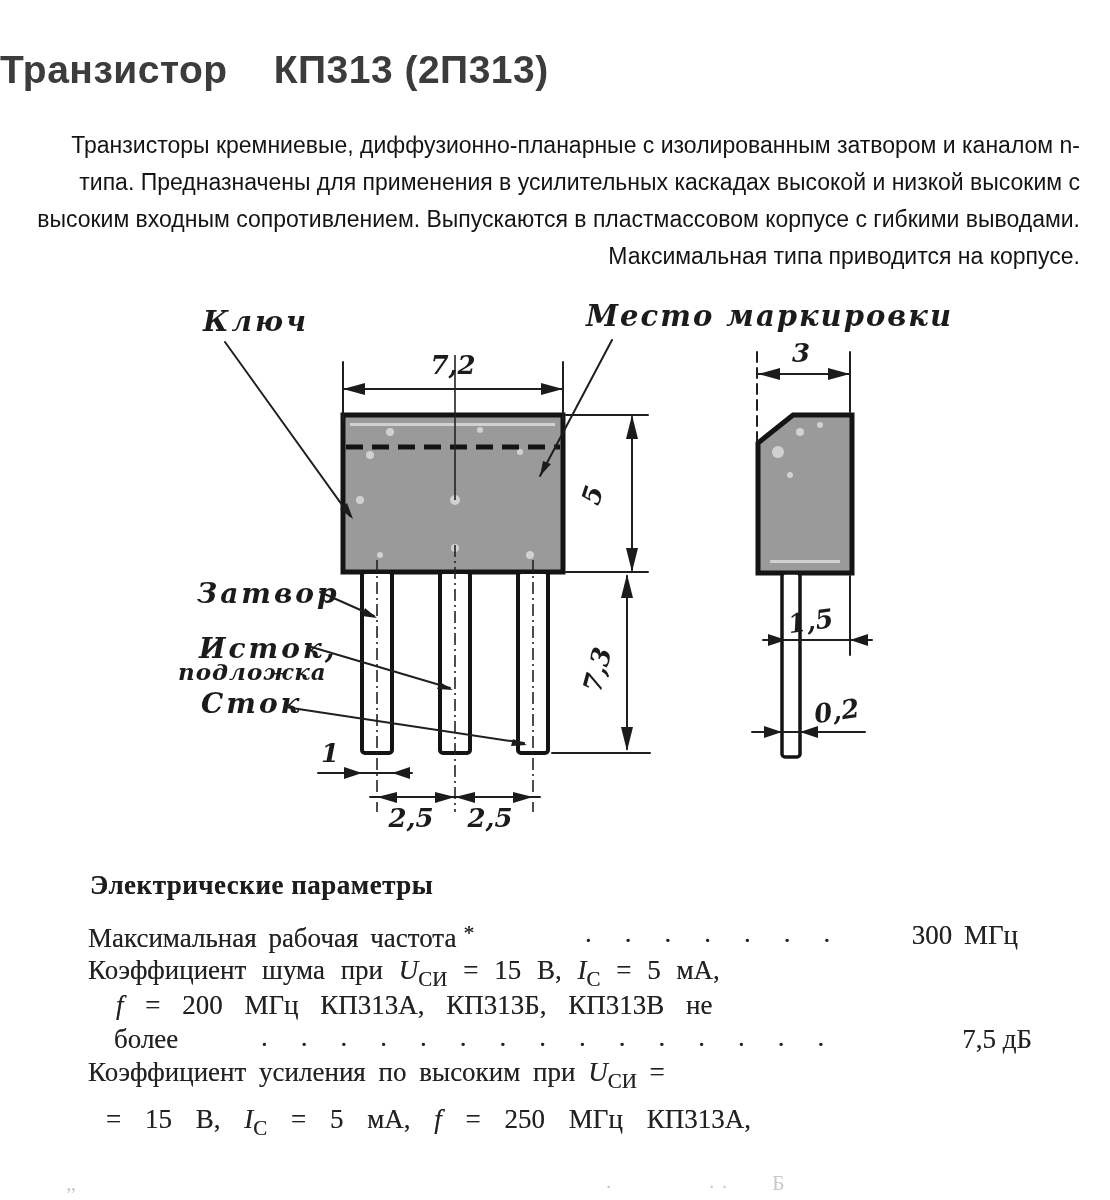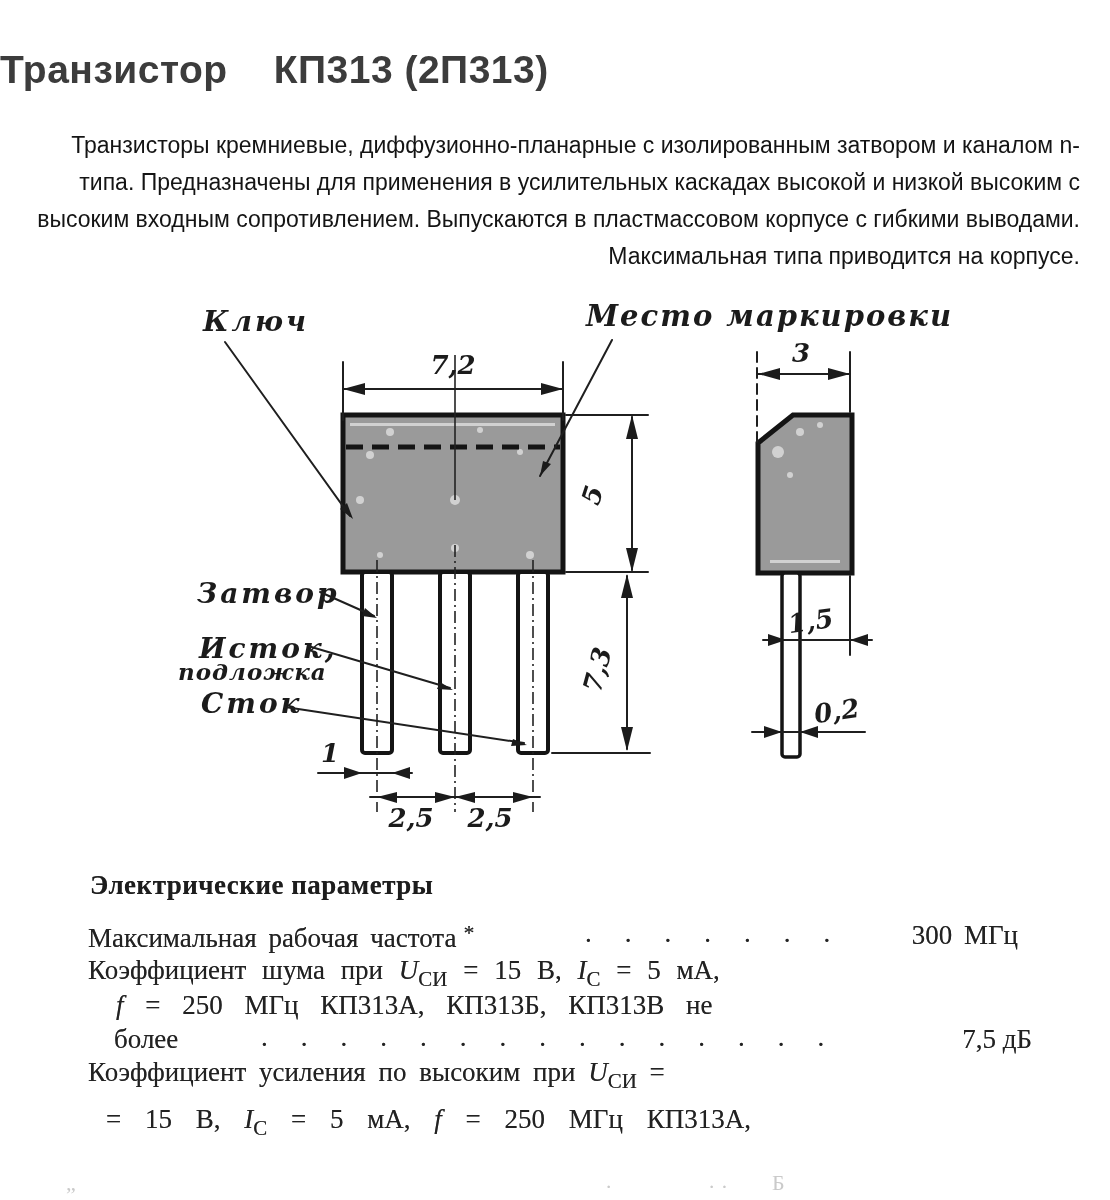--- a/index.html
+++ b/index.html
@@ -204,21 +204,21 @@
     <span>Максимальная рабочая частота</span><span class="star">*</span>
     <span class="dots" style="left:497px">.......</span>
     <span class="val" style="right:4px">300 МГц</span>
   </div>
 
   <div class="prow ws2" style="top:955px">
     <span>Коэффициент шума при </span><span class="v">U</span><span class="sub">СИ</span><span> = 15 В, </span><span class="v">I</span><span class="sub">С</span><span> = 5 мА,</span>
   </div>
 
   <div class="prow ws3" style="top:990px;padding-left:28px">
-    <span class="v">f</span><span> = 250 МГц КП313А, КП313Б, КП313В не</span>
+    <span class="v">f</span><span> = 200 МГц КП313А, КП313Б, КП313В не</span>
   </div>
 
   <div class="prow" style="top:1024px;padding-left:26px">
     <span>более</span>
     <span class="dots" style="left:173px">...............</span>
     <span class="val" style="right:16px">7,5 дБ</span>
   </div>
 
   <div class="prow ws5" style="top:1057px">
     <span>Коэффициент усиления по высоким при </span><span class="v">U</span><span class="sub">СИ</span><span> =</span>

